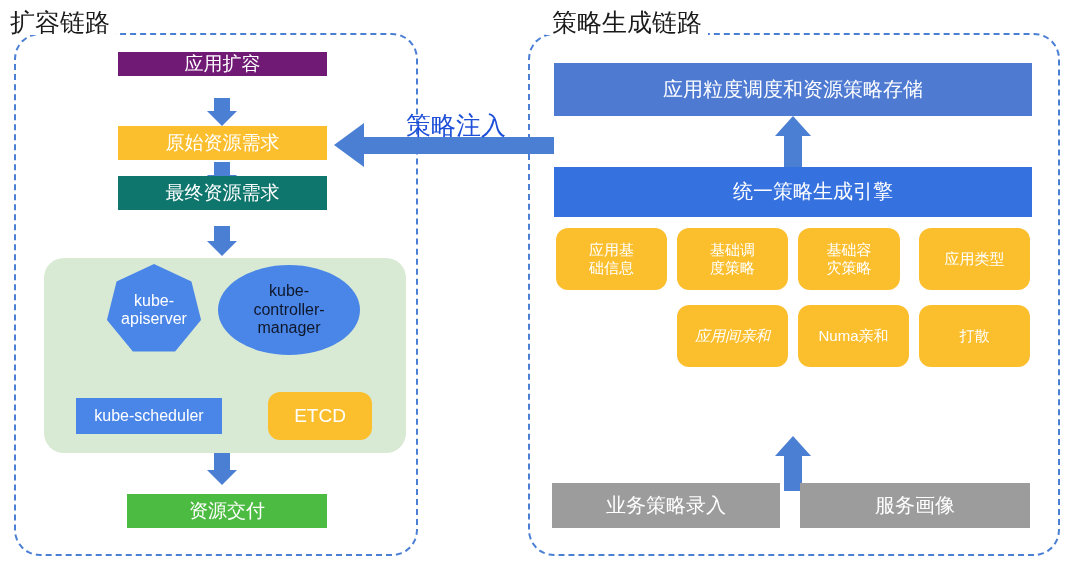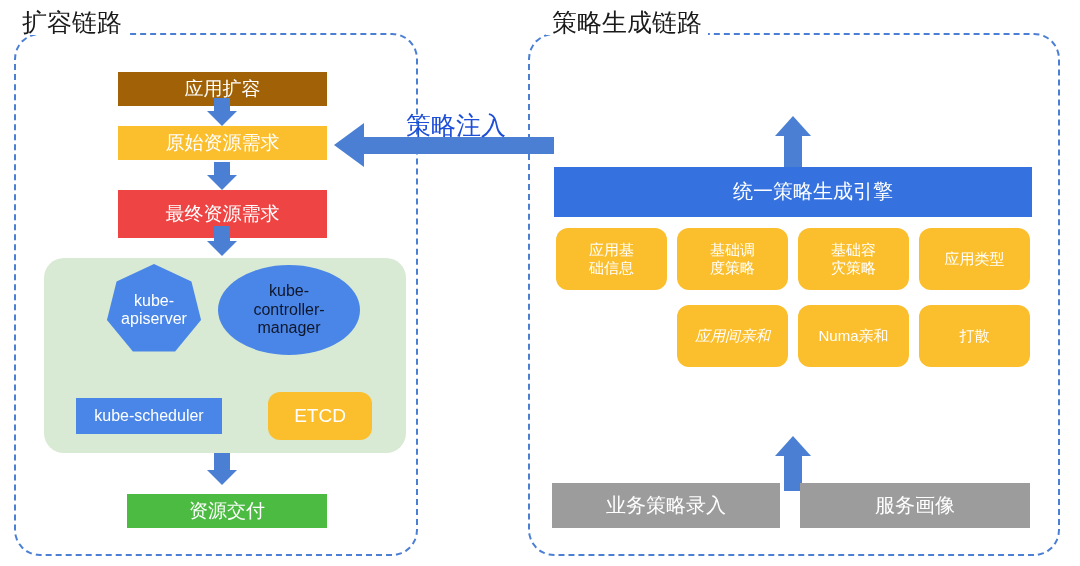--- a/index.html
+++ b/index.html
@@ -30,21 +30,21 @@
 
   .panel-title {
     position: absolute;
     font-size: 25px;
     color: #1a1a1a;
     background: #ffffff;
     padding: 0 6px;
     white-space: nowrap;
     line-height: 1;
   }
-  #title-left  { left: 16px;  top: 10px; }
+  #title-left  { left: 4px;  top: 10px; }
   #title-right { left: 546px; top: 10px; }
 
   
   .box {
     position: absolute;
     box-sizing: border-box;
     display: flex;
     align-items: center;
     justify-content: center;
     text-align: center;
@@ -114,33 +114,33 @@
   .en { font-size: 16px; }
 </style>
 </head>
 <body>
 
 <div id="canvas">
 
   <div class="panel" id="panel-left"></div>
   <div class="panel-title" id="title-left">扩容链路</div>
 
-  <div class="box cn" style="left:118px; top:72px; width:209px; height:34px; background:#a16207;">
+  <div class="box cn" style="left:118px; top:52px; width:209px; height:24px; background:#701a75;">
     <span>应用扩容</span>
   </div>
   <div class="arrow-shaft" style="left:214px; top:98px; width:16px; height:14px;"></div>
   <div class="tri-down" style="left:207px; top:111px;"></div>
 
   <div class="box cn" style="left:118px; top:126px; width:209px; height:34px; background:#fbbf2e;">
     <span>原始资源需求</span>
   </div>
   <div class="arrow-shaft" style="left:214px; top:162px; width:16px; height:14px;"></div>
   <div class="tri-down" style="left:207px; top:175px;"></div>
 
-  <div class="box cn" style="left:118px; top:190px; width:209px; height:48px; background:#ef4444;">
+  <div class="box cn" style="left:118px; top:176px; width:209px; height:34px; background:#0f766e;">
     <span>最终资源需求</span>
   </div>
   <div class="arrow-shaft" style="left:214px; top:226px; width:16px; height:16px;"></div>
   <div class="tri-down" style="left:207px; top:241px;"></div>
 
   <div id="k8s-container"></div>
 
   <div class="k8s-poly en" style="left:106px; top:264px; width:96px; height:92px;">
     <span style="display:block; white-space:pre-line;">kube-apiserver</span>
   </div>
@@ -164,37 +164,40 @@
     <span>资源交付</span>
   </div>
 
   <div class="arrow-shaft" style="left:364px; top:137px; width:190px; height:17px;"></div>
   <div class="tri-left" style="left:334px; top:123px;"></div>
   <div style="position:absolute; left:406px; top:109px; font-size:25px; color:#1d4ed8; white-space:nowrap;">策略注入</div>
 
   <div class="panel" id="panel-right"></div>
   <div class="panel-title" id="title-right">策略生成链路</div>
 
+  <div class="box cn" style="left:554px; top:63px; width:478px; height:53px; background:#4e7ad2; font-size:20px;">
+    <span>应用粒度调度和资源策略存储</span>
+  </div>
 
   <div class="arrow-shaft" style="left:784px; top:136px; width:18px; height:32px;"></div>
   <div class="tri-up" style="left:775px; top:116px;"></div>
 
   <div class="box cn" style="left:554px; top:167px; width:478px; height:50px; background:#3572e0; font-size:20px;padding-left:40px;">
     <span>统一策略生成引擎</span>
   </div>
 
   <div class="box rounded cn-sm" style="left:556px; top:228px; width:111px; height:62px; background:#fbbf2e;">
     <span style="white-space:pre-line;">应用基
 础信息</span>
   </div>
   <div class="box rounded cn-sm" style="left:677px; top:228px; width:111px; height:62px; background:#fbbf2e;">
     <span style="white-space:pre-line;">基础调
 度策略</span>
   </div>
-  <div class="box rounded cn-sm" style="left:798px; top:228px; width:111px; height:62px; background:#fbbf2e;">
+  <div class="box rounded cn-sm" style="left:798px; top:228px; width:102px; height:62px; background:#fbbf2e;">
     <span style="white-space:pre-line;">基础容
 灾策略</span>
   </div>
   <div class="box rounded cn-sm" style="left:919px; top:228px; width:111px; height:62px; background:#fbbf2e;">
     <span style="white-space:pre-line;">应用类型</span>
   </div>
 
   <div class="box rounded cn-sm" style="left:677px; top:305px; width:111px; height:62px; background:#fbbf2e;">
     <span style="white-space:pre-line;font-style:italic;">应用间亲和</span>
   </div>

